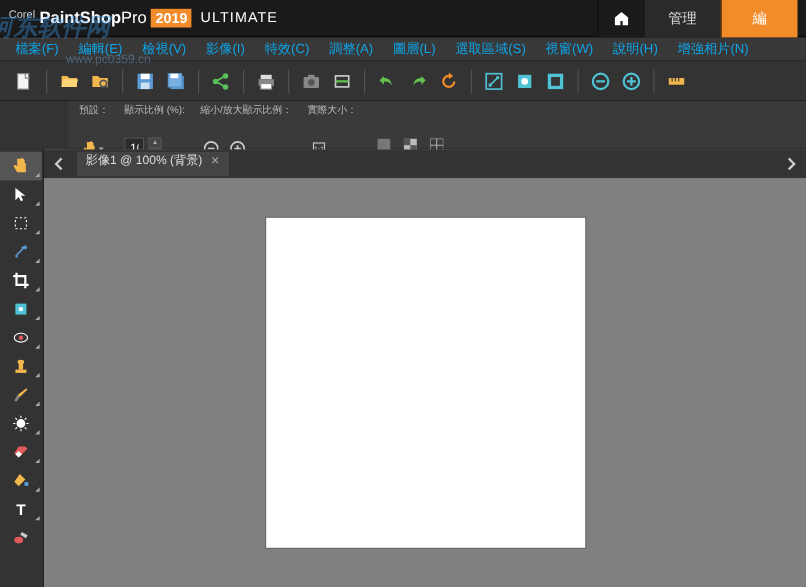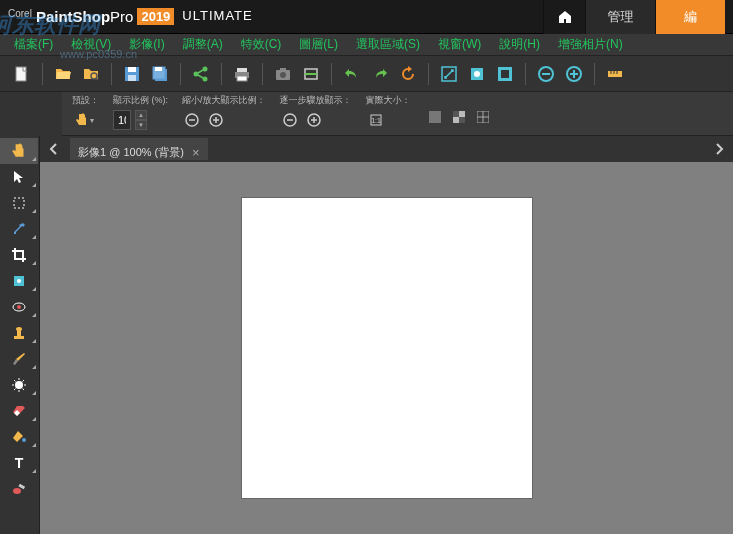--- a/index.html
+++ b/index.html
@@ -8,42 +8,42 @@
 .logo{display:flex;align-items:flex-start;gap:4px}
 .logo-text{font-size:15px;font-weight:300}
 .logo-text b{font-weight:700}
 .year{background:#f28c28;color:#fff;padding:1px 4px;font-size:13px;font-weight:600}
 .ultimate{font-size:13px;letter-spacing:1px;margin-left:4px}
 .title-spacer{flex:1}
 .title-btn{height:34px;min-width:70px;display:flex;align-items:center;justify-content:center;background:#2a2a2a;color:#ddd;font-size:13px;border-left:1px solid #111}
 .title-btn.home{min-width:42px;background:#1a1a1a}
 .title-btn.orange{background:#f28c28;color:#fff}
 .menubar{height:22px;background:#383838;display:flex;align-items:center;padding:0 6px;gap:2px;border-bottom:1px solid #222}
-.menu-item{color:#22c55e;padding:2px 8px;font-size:12px;cursor:pointer}
+.menu-item{color:#0ea5e9;padding:2px 8px;font-size:12px;cursor:pointer}
 .std-toolbar{height:36px;background:#333;display:flex;align-items:center;padding:0 10px;gap:4px;border-bottom:1px solid #222}
 .tbtn{width:24px;height:24px;display:flex;align-items:center;justify-content:center;cursor:pointer;border-radius:2px}
 .tsep{width:1px;height:22px;background:#555;margin:0 4px}
 .opt-toolbar{height:44px;background:#3a3a3a;display:flex;align-items:flex-start;padding:2px 10px;gap:14px;border-bottom:1px solid #222;color:#ddd;font-size:10px;margin-left:62px}
-.opt-group{display:flex;flex-direction:column;gap:0}
+.opt-group{display:flex;flex-direction:column;gap:15px}
 .opt-label{font-size:9px;color:#bbb;padding-bottom:1px}
 .opt-row{display:flex;align-items:center;gap:4px;height:24px}
 .zoom-input{width:18px;height:20px;background:#2a2a2a;border:1px solid #555;color:#fff;font-size:11px;padding:0 4px}
 .spin{width:12px;height:20px;display:flex;flex-direction:column}
 .spin span{flex:1;font-size:6px;color:#aaa;display:flex;align-items:center;justify-content:center;background:#444;border:1px solid #555}
 .icn{width:20px;height:20px;display:flex;align-items:center;justify-content:center}
 .body-area{display:flex;height:calc(534px - 34px - 22px - 36px - 44px)}
 .tool-palette{width:40px;background:#333;border-right:1px solid #222;display:flex;flex-direction:column;padding-top:2px}
 .ptool{width:38px;height:26px;display:flex;align-items:center;justify-content:center;cursor:pointer;position:relative}
 .ptool.active{background:#555}
 .ptool .tri{position:absolute;right:2px;bottom:3px;width:0;height:0;border-left:4px solid transparent;border-bottom:4px solid #aaa}
 .workspace{flex:1;display:flex;flex-direction:column;background:#808080}
 .tab-bar{height:26px;background:#333;display:flex;align-items:center;padding:0 4px;gap:6px}
 .nav-arrow{width:20px;height:20px;color:#aaa;display:flex;align-items:center;justify-content:center;cursor:pointer;font-size:14px}
 .nav-arrow.right{margin-left:auto}
-.doc-tab{height:22px;background:#444;color:#ddd;display:flex;align-items:flex-end;padding:0 8px;gap:8px;font-size:11px}
+.doc-tab{height:22px;background:#444;color:#ddd;display:flex;align-items:flex-start;padding:0 8px;gap:8px;font-size:11px}
 .tab-close{color:#aaa;font-size:13px;cursor:pointer}
 .canvas-area{flex:1;display:flex;align-items:center;justify-content:center;background:#808080;position:relative}
 .canvas{width:290px;height:300px;background:#fff;box-shadow:0 0 0 1px #666}
 .watermark{position:absolute;top:10px;left:-10px;font-size:22px;color:rgba(60,150,230,.4);font-weight:bold;font-style:italic;pointer-events:none;z-index:100}
 .watermark-sub{position:absolute;top:48px;left:60px;font-size:11px;color:rgba(120,180,230,.4);pointer-events:none;z-index:100}
 svg{display:block}
 </style>
 </head>
 <body>
 
@@ -62,24 +62,25 @@
     <svg width="16" height="16" viewBox="0 0 16 16">
         <path fill="#fff" d="M8 2l6 5v7H9v-4H7v4H2V7z"></path>
       </svg>
   </div>
   <div class="title-btn">管理</div>
   <div class="title-btn orange">編</div>
 </div>
 
 <div class="menubar">
   <div class="menu-item">檔案(F)</div>
+  <div class="menu-item">編輯(E)</div>
   <div class="menu-item">檢視(V)</div>
   <div class="menu-item">影像(I)</div>
+  <div class="menu-item">特效(C)</div>
   <div class="menu-item">調整(A)</div>
-  <div class="menu-item">特效(C)</div>
   <div class="menu-item">圖層(L)</div>
   <div class="menu-item">選取區域(S)</div>
   <div class="menu-item">視窗(W)</div>
   <div class="menu-item">說明(H)</div>
   <div class="menu-item">增強相片(N)</div>
 </div>
 
 <div class="std-toolbar">
   <div class="tbtn">
       <svg width="18" height="18" viewBox="0 0 18 18">
@@ -242,38 +243,20 @@
       <div class="icn tbtn">
           <svg width="14" height="14" viewBox="0 0 14 14">
             <circle cx="7" cy="7" r="6" fill="none" stroke="#ccc" stroke-width="1.5"></circle>
             <line x1="4" y1="7" x2="10" y2="7" stroke="#ccc" stroke-width="1.5"></line>
             <line x1="7" y1="4" x2="7" y2="10" stroke="#ccc" stroke-width="1.5"></line>
           </svg>
         </div>
     </div>
   </div>
   <div class="opt-group">
-    <div class="opt-label">逐一步驟放顯示：</div>
-    <div class="opt-row">
-      <div class="icn tbtn">
-          <svg width="14" height="14" viewBox="0 0 14 14">
-            <circle cx="7" cy="7" r="6" fill="none" stroke="#ccc" stroke-width="1.5"></circle>
-            <line x1="4" y1="7" x2="10" y2="7" stroke="#ccc" stroke-width="1.5"></line>
-          </svg>
-        </div>
-      <div class="icn tbtn">
-          <svg width="14" height="14" viewBox="0 0 14 14">
-            <circle cx="7" cy="7" r="6" fill="none" stroke="#ccc" stroke-width="1.5"></circle>
-            <line x1="4" y1="7" x2="10" y2="7" stroke="#ccc" stroke-width="1.5"></line>
-            <line x1="7" y1="4" x2="7" y2="10" stroke="#ccc" stroke-width="1.5"></line>
-          </svg>
-        </div>
-    </div>
-  </div>
-  <div class="opt-group">
     <div class="opt-label">實際大小：</div>
     <div class="opt-row">
       <div class="icn tbtn">
           <svg width="14" height="14" viewBox="0 0 14 14">
             <rect x="2" y="2" width="10" height="10" fill="none" stroke="#ccc"></rect>
             <text x="7" y="10" font-size="7" fill="#ccc" text-anchor="middle">1:1</text>
           </svg>
         </div>
     </div>
   </div>

